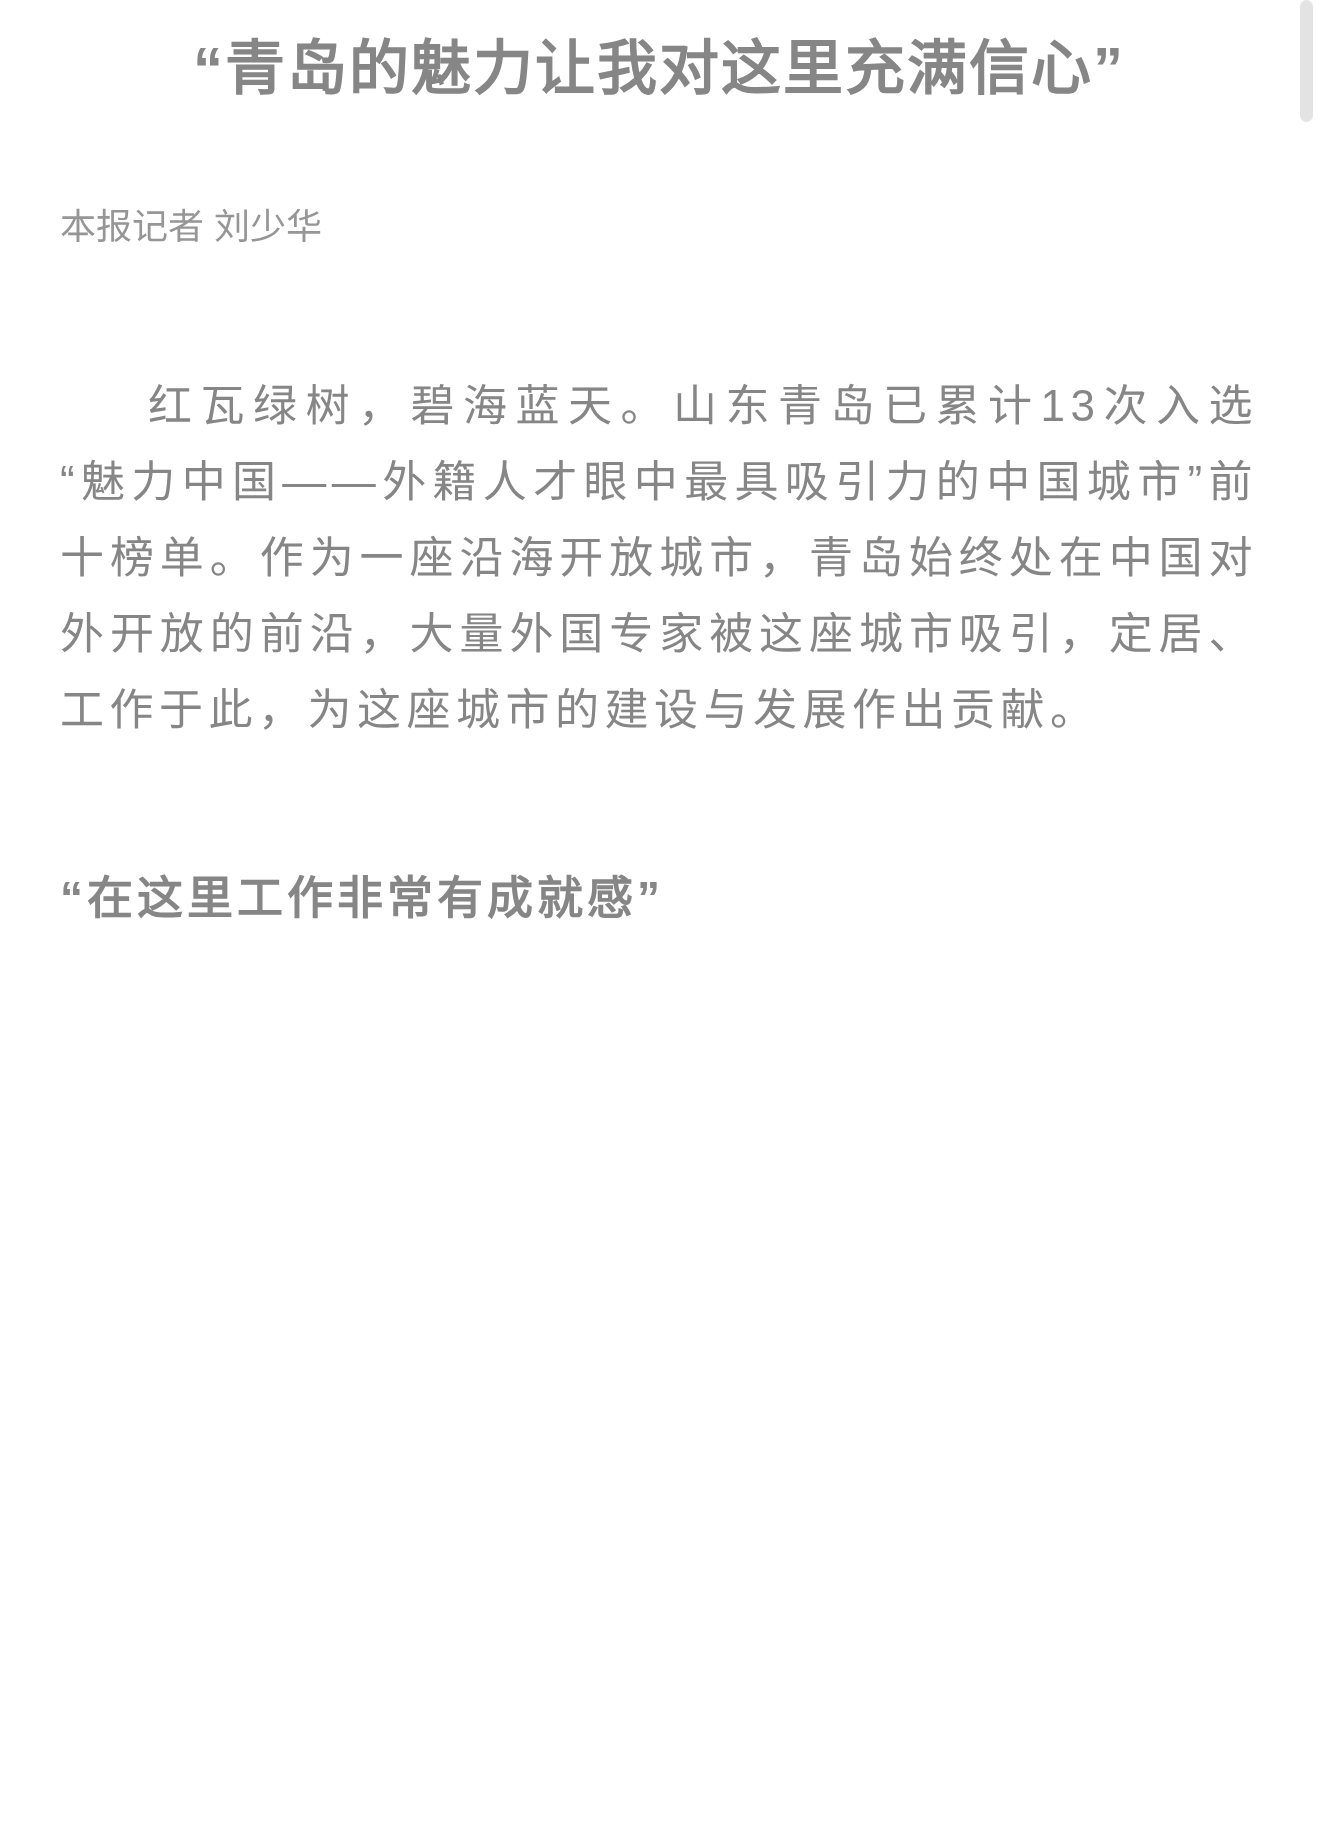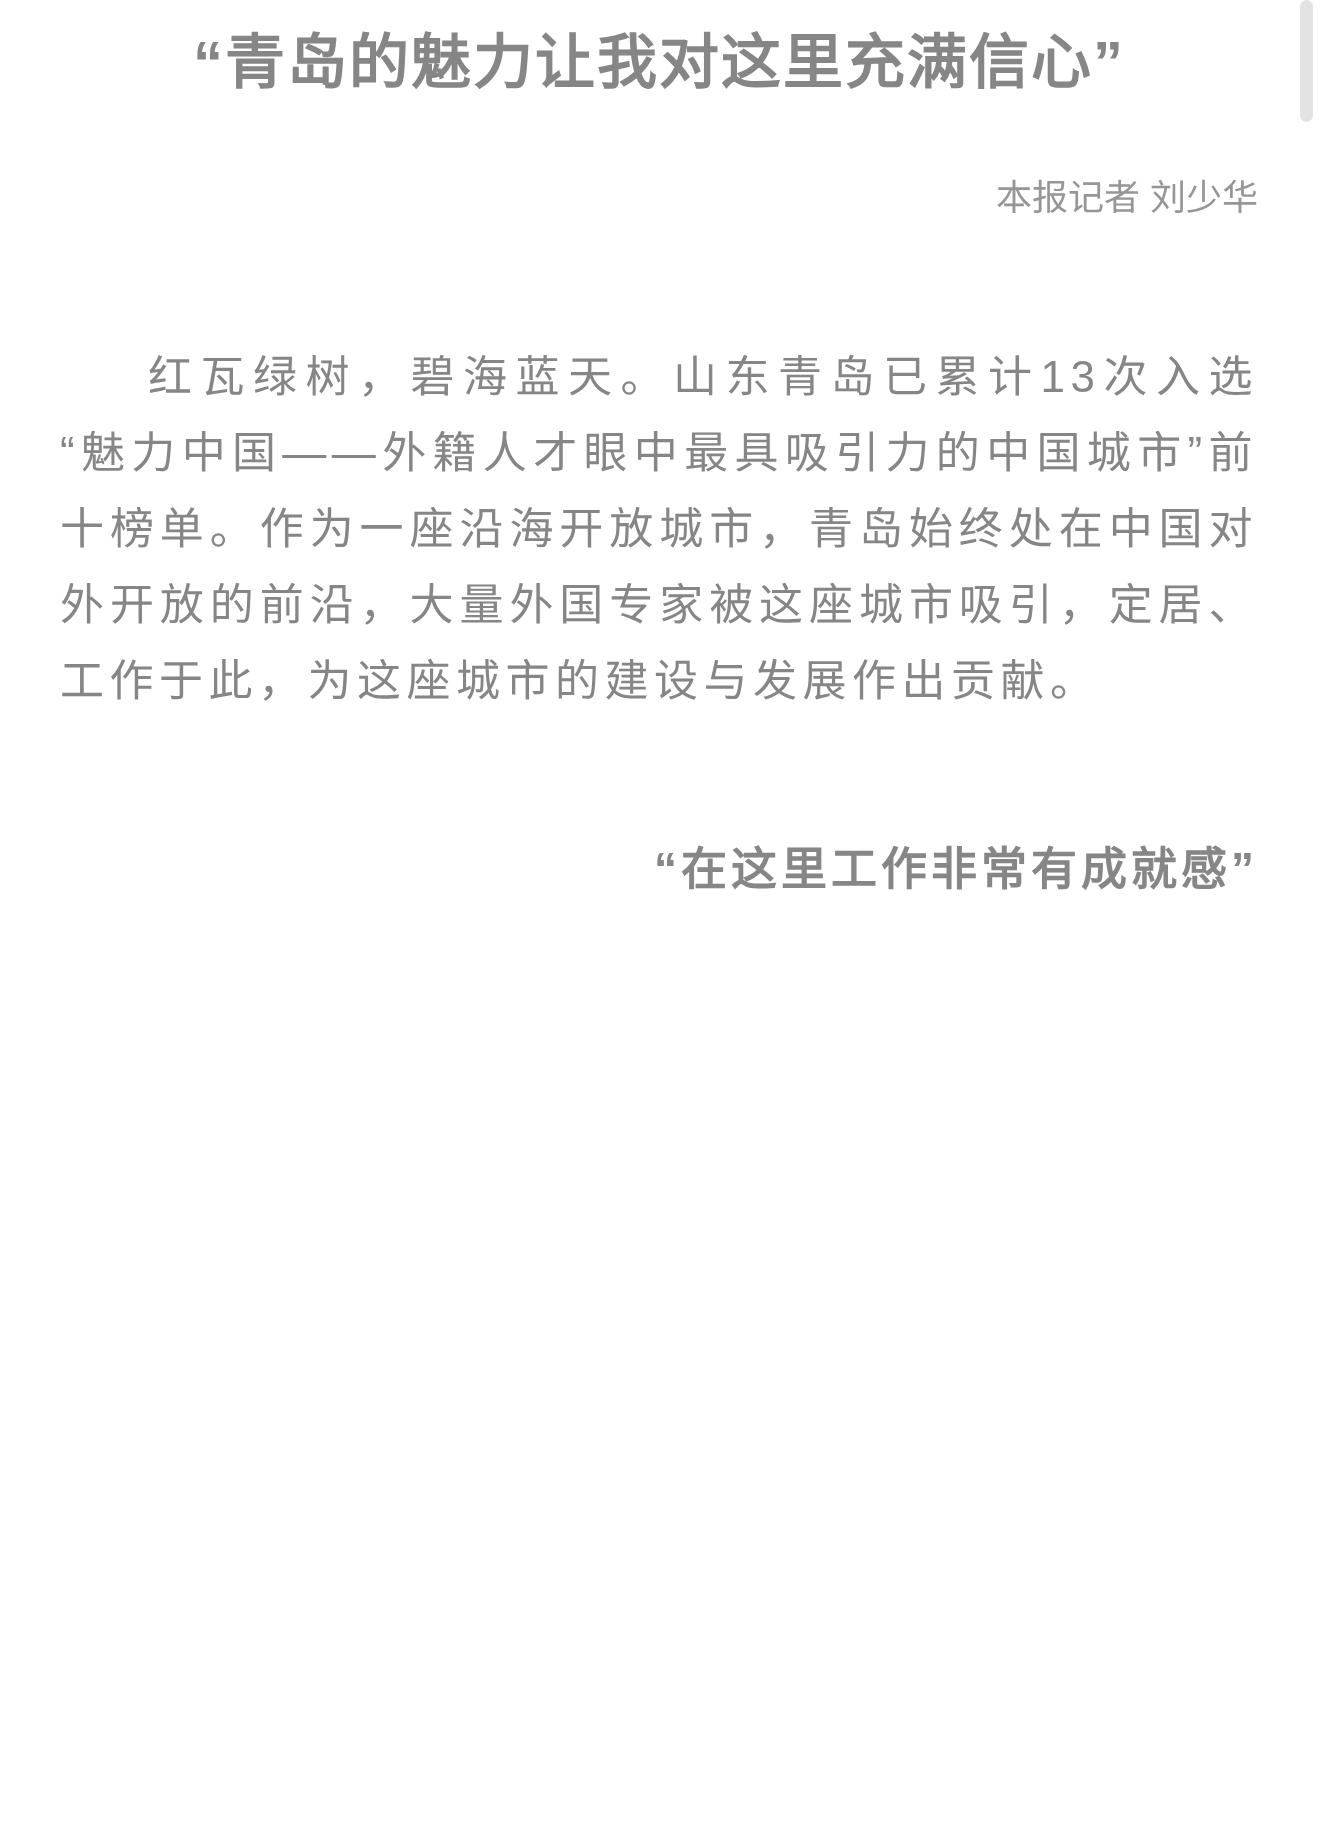--- a/index.html
+++ b/index.html
@@ -18,53 +18,53 @@
     position: relative;
     height: 1827px;
     overflow: hidden;
   }
   .page {
     width: 100%;
     height: 100%;
     padding: 0 62px 0 60px;
   }
   .title {
-    margin-top: 24px;
+    margin-top: 30px;
     font-size: 60px;
     line-height: 78px;
     font-weight: 700;
     letter-spacing: 2px;
     text-align: center;
     color: var(--text);
   }
   .byline {
-    margin-top: 71px;
+    margin-top: 94px;
     font-size: 36px;
     line-height: 50px;
-    text-align: right;
+    text-align: left;
     color: var(--byline);
   }
   .para {
     font-size: 44px;
     line-height: 76px;
     letter-spacing: 5.5px;
     text-align: justify;
     text-indent: 2em;
     color: var(--text);
   }
   .para-1 { margin-top: 116px; }
   .para-2 { margin-top: 122px; }
   .para-3 { margin-top: 120px; }
   .subheading {
     margin-top: 120px;
     font-size: 46px;
     line-height: 60px;
     font-weight: 700;
     letter-spacing: 4px;
-    text-align: right;
+    text-align: left;
     color: var(--text);
   }
   .scrollbar-thumb {
     position: absolute;
     top: 0;
     right: 7px;
     width: 13px;
     height: 122px;
     border-radius: 7px;
     background: var(--scrollbar);

